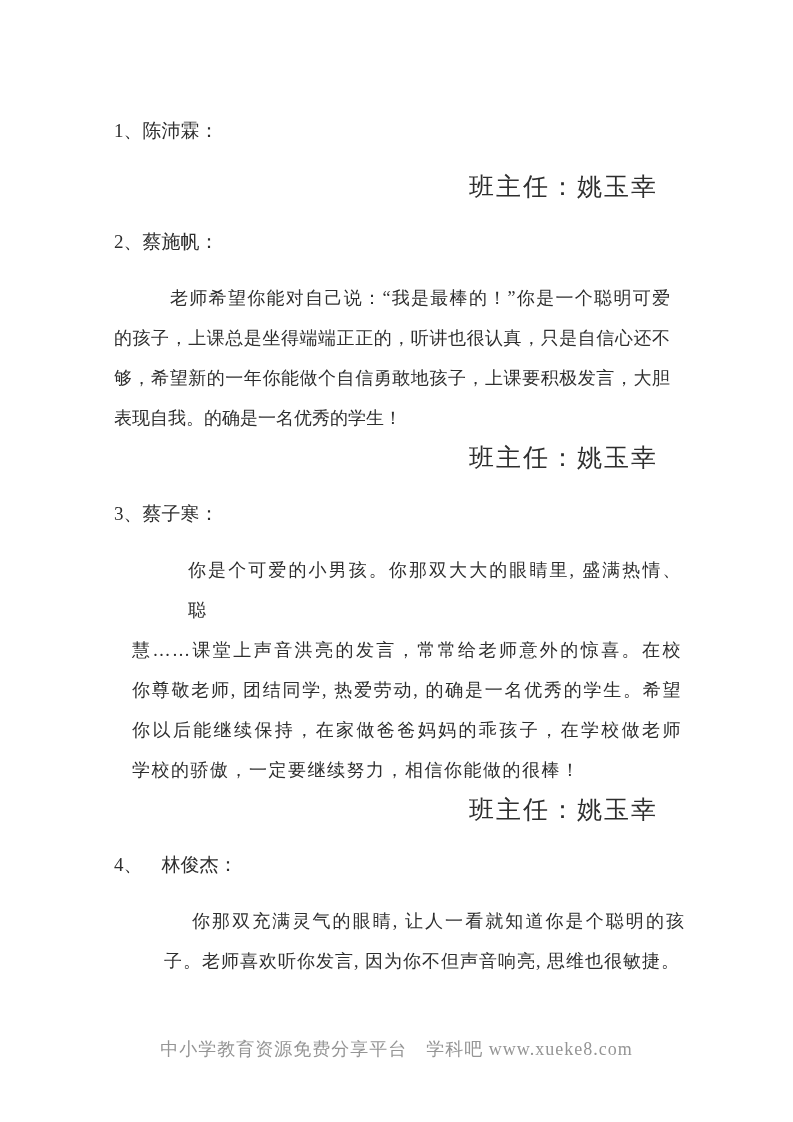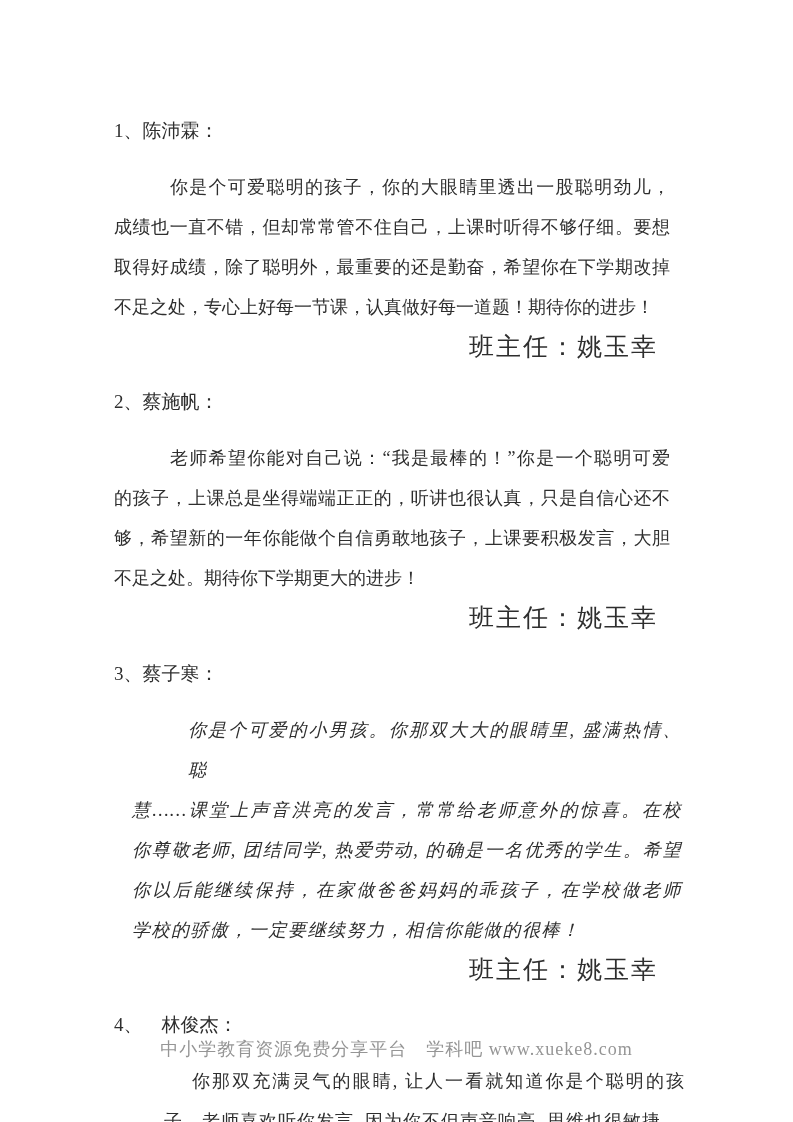--- a/index.html
+++ b/index.html
@@ -40,21 +40,21 @@
   .ln.first { padding-left: 56px; }
   .ln.last  { text-align-last: left; }
   .sig {
     font-size: 25px;
     line-height: 40px;
     text-align: right;
     padding-right: 12px;
     letter-spacing: 2px;
   }
   
-  .sec-3 .body { margin-left: 18px; margin-right: -12px; font-style: italic; }
+  .sec-3 .body { margin-left: 18px; margin-right: -12px; }
   .sec-3 .ln   { letter-spacing: 1.5px; }
   
   .sec-4 .body { margin-left: 50px; margin-right: -15px; }
   .sec-4 .ln   { letter-spacing: 1px; }
   .sec-4 .ln.first { padding-left: 28px; }
   .footer {
     position: absolute;
     left: 0;
     right: 0;
     top: 1040px;
@@ -65,35 +65,29 @@
     color: #959595;
   }
 </style>
 </head>
 <body>
 
 <div class="page">
   <main class="doc">
       <section class="sec sec-1">
         <h2 class="hd">1、陈沛霖：</h2>
-        <div class="body">
-          <div class="ln first">你是个可爱聪明的孩子，你的大眼睛里透出一股聪明劲儿，</div>
-          <div class="ln">成绩也一直不错，但却常常管不住自己，上课时听得不够仔细。要想</div>
-          <div class="ln">取得好成绩，除了聪明外，最重要的还是勤奋，希望你在下学期改掉</div>
-          <div class="ln last">不足之处，专心上好每一节课，认真做好每一道题！期待你的进步！</div>
-        </div>
         <div class="sig">班主任：姚玉幸</div>
       </section>
       <section class="sec sec-2">
         <h2 class="hd">2、蔡施帆：</h2>
         <div class="body">
           <div class="ln first">老师希望你能对自己说：“我是最棒的！”你是一个聪明可爱</div>
           <div class="ln">的孩子，上课总是坐得端端正正的，听讲也很认真，只是自信心还不</div>
           <div class="ln">够，希望新的一年你能做个自信勇敢地孩子，上课要积极发言，大胆</div>
-          <div class="ln last">不足之处。期待你下学期更大的进步！</div>
+          <div class="ln last">表现自我。的确是一名优秀的学生！</div>
         </div>
         <div class="sig">班主任：姚玉幸</div>
       </section>
       <section class="sec sec-3">
         <h2 class="hd">3、蔡子寒：</h2>
         <div class="body">
           <div class="ln first">你是个可爱的小男孩。你那双大大的眼睛里, 盛满热情、聪</div>
           <div class="ln">慧……课堂上声音洪亮的发言，常常给老师意外的惊喜。在校</div>
           <div class="ln">你尊敬老师, 团结同学, 热爱劳动, 的确是一名优秀的学生。希望</div>
           <div class="ln">你以后能继续保持，在家做爸爸妈妈的乖孩子，在学校做老师</div>

